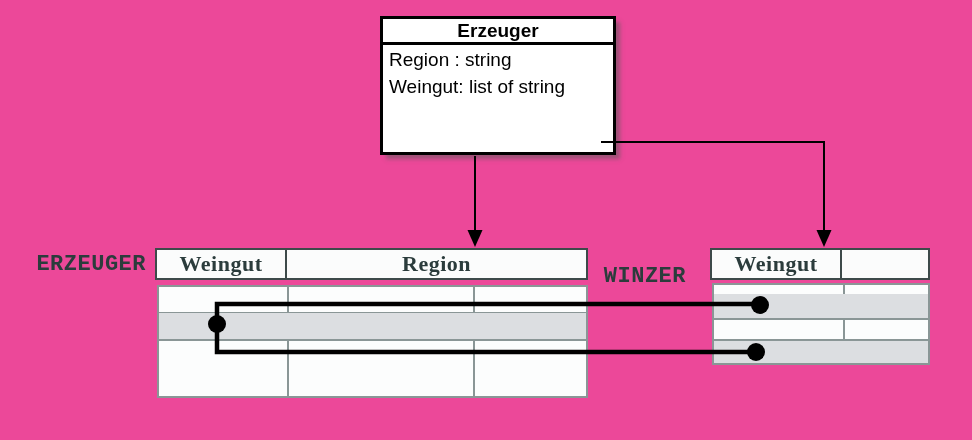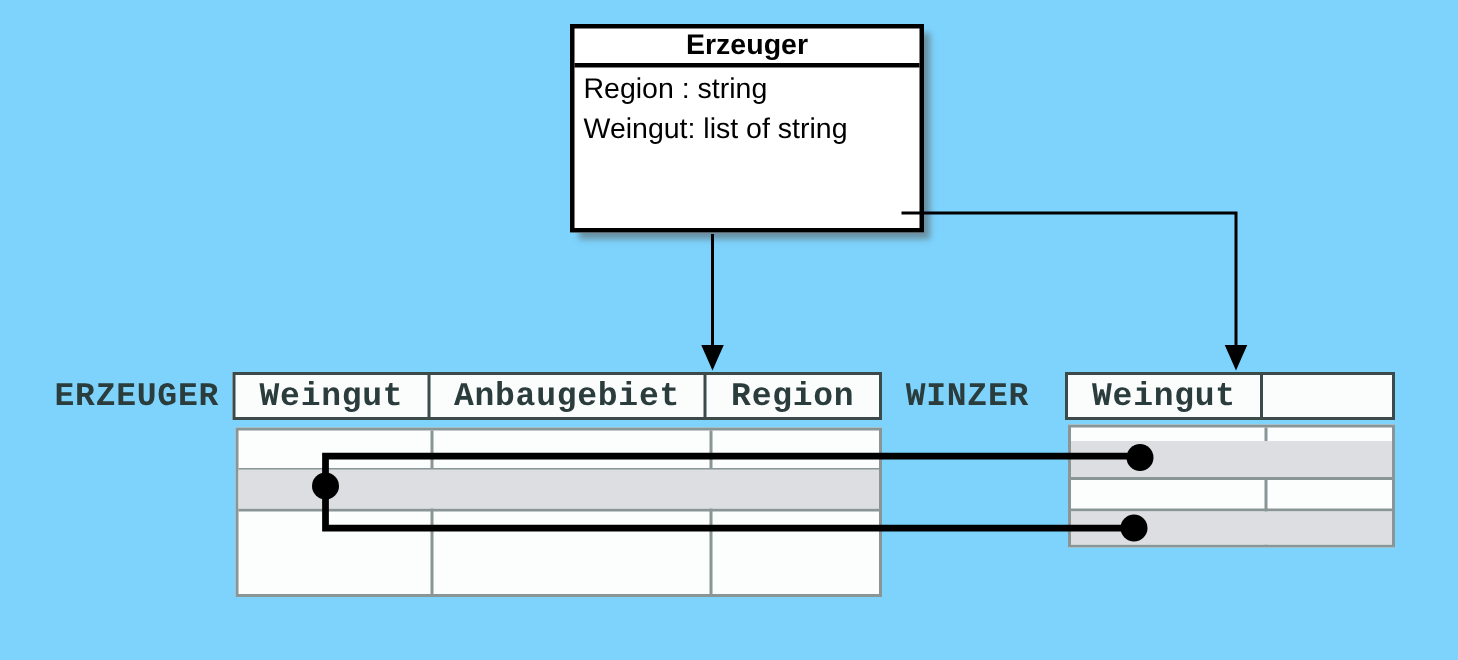--- a/index.html
+++ b/index.html
@@ -1,19 +1,19 @@
 <!DOCTYPE html>
 <html><head>
 <meta charset="utf-8">
 <style>
   html,body{margin:0;padding:0;}
   .canvas{
     position:relative;
     width:972px;height:440px;
-    background:#7dd3fc;
+    background:#ec4899;
     overflow:hidden;
     font-family:"Liberation Sans", sans-serif;
   }
 
   
   .class-box{
     position:absolute;left:380px;top:16px;
     width:230px;height:133px;
     background:#ffffff;
     border:3px solid #000;
@@ -33,37 +33,37 @@
 
   
   .tbl-label{
     position:absolute;top:248px;height:32px;
     display:flex;align-items:center;justify-content:flex-end;
     font-family:"Liberation Mono","DejaVu Sans Mono",monospace;
     font-weight:bold;font-size:22px;letter-spacing:0.5px;
     color:#2b3c3c;white-space:nowrap;
   }
   #lbl-erzeuger{left:36px;width:110px;}
-  #lbl-winzer{left:600px;width:86px;}
+  #lbl-winzer{left:600px;width:86px;margin-top:12px;}
 
   
   .hdr{
     position:absolute;top:248px;height:32px;
     box-sizing:border-box;
     border:2px solid #3d4a4a;
     background:#fbfcfc;
     display:flex;
   }
   #hdr-erzeuger{left:155px;width:433px;}
   #hdr-winzer{left:710px;width:220px;}
   .hcell{
     box-sizing:border-box;
     border-right:2px solid #3d4a4a;
     display:flex;align-items:center;justify-content:center;
-    font-family:Liberation Mono, monospace;
+    font-family:Liberation Serif, serif;
     font-weight:bold;font-size:22px;letter-spacing:0.5px;
     color:#2b3c3c;white-space:nowrap;
   }
   .hcell.last{border-right:none;border-radius:14px;}
 
   
   .tbody{
     position:absolute;
     box-sizing:border-box;
     border:2px solid #8a9696;
@@ -91,21 +91,20 @@
     <div class="class-attrs">
       <div class="attr">Region : string</div>
       <div class="attr">Weingut: list of string</div>
     </div>
   </div>
 
   <div class="tbl-label" id="lbl-erzeuger">ERZEUGER</div>
 
   <div class="hdr" id="hdr-erzeuger">
     <div class="hcell" style="width:130px">Weingut</div>
-    <div class="hcell" style="width:184px">Anbaugebiet</div>
     <div class="hcell last" style="flex:1">Region</div>
   </div>
 
   <div class="tbody" id="body-erzeuger">
     <div class="vsep" style="left:128px"></div>
     <div class="vsep" style="left:314px"></div>
     <div class="hsep" style="top:25px"></div>
     <div class="hsep" style="top:52px"></div>
     <div class="rowband" style="top:26px;height:26px"></div>
   </div>

